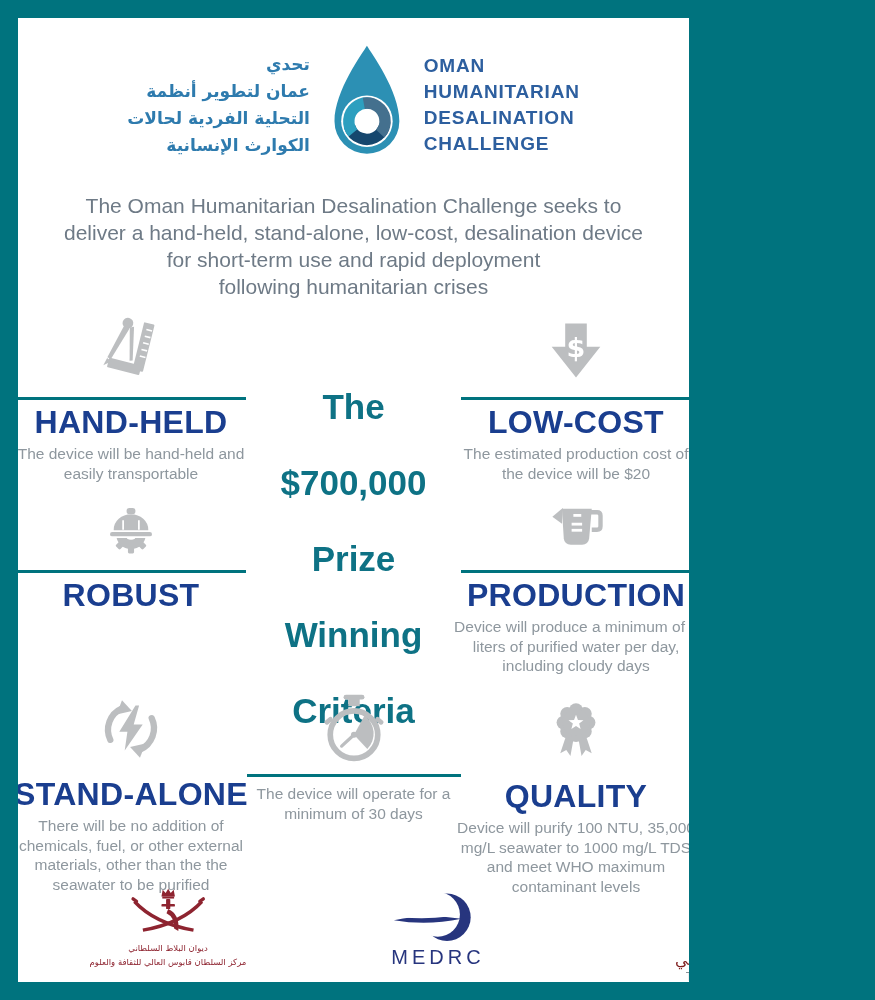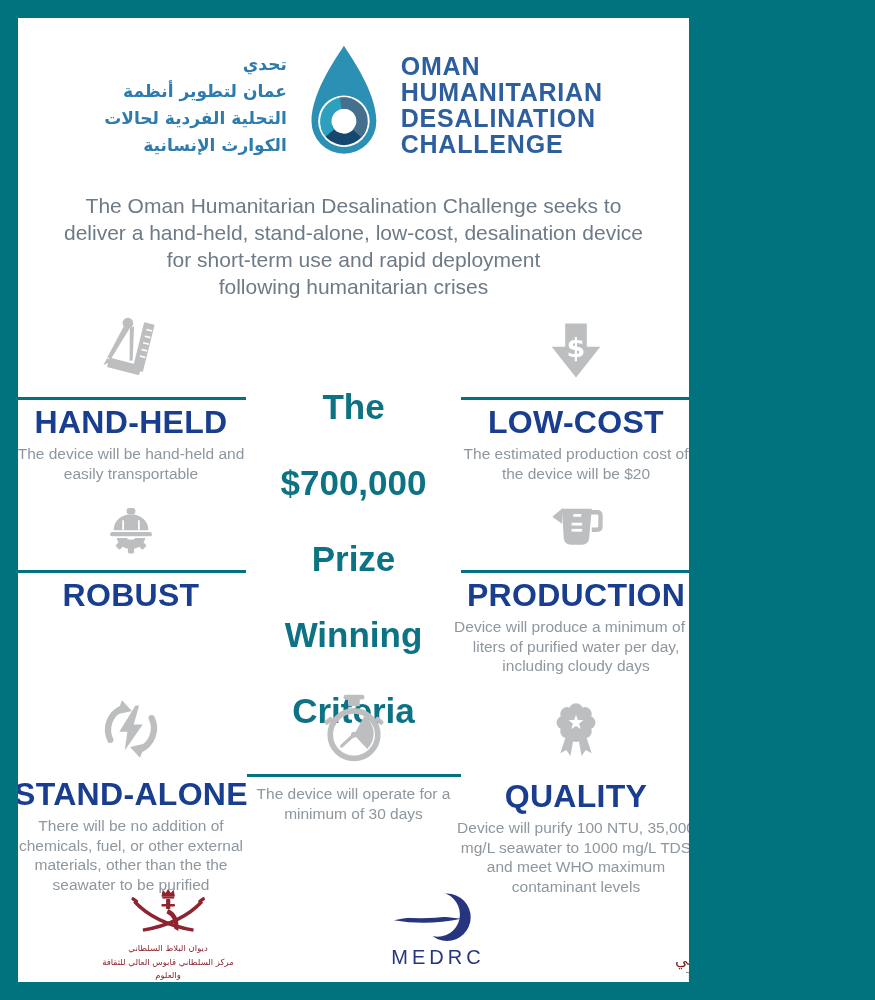--- a/index.html
+++ b/index.html
@@ -2,21 +2,21 @@
 <html><head>
 <meta charset="utf-8">
 <style>
   html,body{margin:0;padding:0;background:#00737E;}
   .page{width:707px;height:1000px;background:#00737E;box-sizing:border-box;padding:18px;font-family:"Liberation Sans",sans-serif;}
   .inner{background:#ffffff;width:100%;height:100%;box-sizing:border-box;overflow:hidden;}
 
   
   .header{display:flex;align-items:center;justify-content:center;gap:14px;padding-top:22px;height:130px;}
   .logo-arabic{text-align:right;direction:rtl;color:#2E7BAE;font-size:17px;line-height:27px;font-weight:bold;font-family:"DejaVu Sans",sans-serif;}
-  .logo-english{color:#2D5F9F;font-size:25px;line-height:26px;font-weight:bold;letter-spacing:0.8px;}
+  .logo-english{color:#2D5F9F;font-size:19px;line-height:26px;font-weight:bold;letter-spacing:0.8px;}
 
   
   .intro{margin-top:22px;text-align:center;color:#6E7A86;font-size:21px;line-height:27px;}
 
   
   .criteria-grid{display:grid;grid-template-columns:250px 195px 250px;grid-template-rows:187px 200px 195px;justify-content:center;margin-top:6px;}
   .crit{display:flex;flex-direction:column;align-items:center;}
   .icon-box{display:flex;align-items:flex-end;justify-content:center;}
   .r1 .icon-box{height:84px;}
   .r2 .icon-box{height:70px;}
@@ -248,21 +248,21 @@
             <rect x="47.5" y="13" width="5" height="12" rx="1" stroke="none"></rect>
             <rect x="42" y="19" width="16" height="3" rx="1" stroke="none"></rect>
             <path d="M50 25 q14 6 12 26 l-5 -3 q1 -13 -9 -18 Z" stroke="none"></path>
             <path d="M10 16 q24 26 70 34" fill="none" stroke-width="4"></path>
             <path d="M90 16 q-24 26 -70 34" fill="none" stroke-width="4"></path>
             <rect x="6" y="12" width="9" height="4" rx="2" transform="rotate(35 10 14)" stroke="none"></rect>
             <rect x="85" y="12" width="9" height="4" rx="2" transform="rotate(-35 90 14)" stroke="none"></rect>
           </g>
         </svg>
         <div class="royal-text">ديوان البلاط السلطاني</div>
-        <div class="royal-text">مركز السلطاني قابوس العالي للثقافة والعلوم</div>
+        <div class="royal-text">مركز السلطان قابوس العالي للثقافة والعلوم</div>
       </div>
 
       <div class="logo-medrc">
         <svg viewBox="0 0 130 78" height="56" style="margin:0 auto;">
           <circle cx="78" cy="38" r="33" fill="#27357E"></circle>
           <circle cx="65" cy="34" r="31" fill="#ffffff"></circle>
           <path d="M4 42 Q50 32 98 40 Q50 50 4 42 Z" fill="#27357E"></path>
           <path d="M14 38 Q48 33 80 37 Q48 41 14 38 Z" fill="#ffffff"></path>
         </svg>
         <div class="medrc-label">MEDRC</div>

